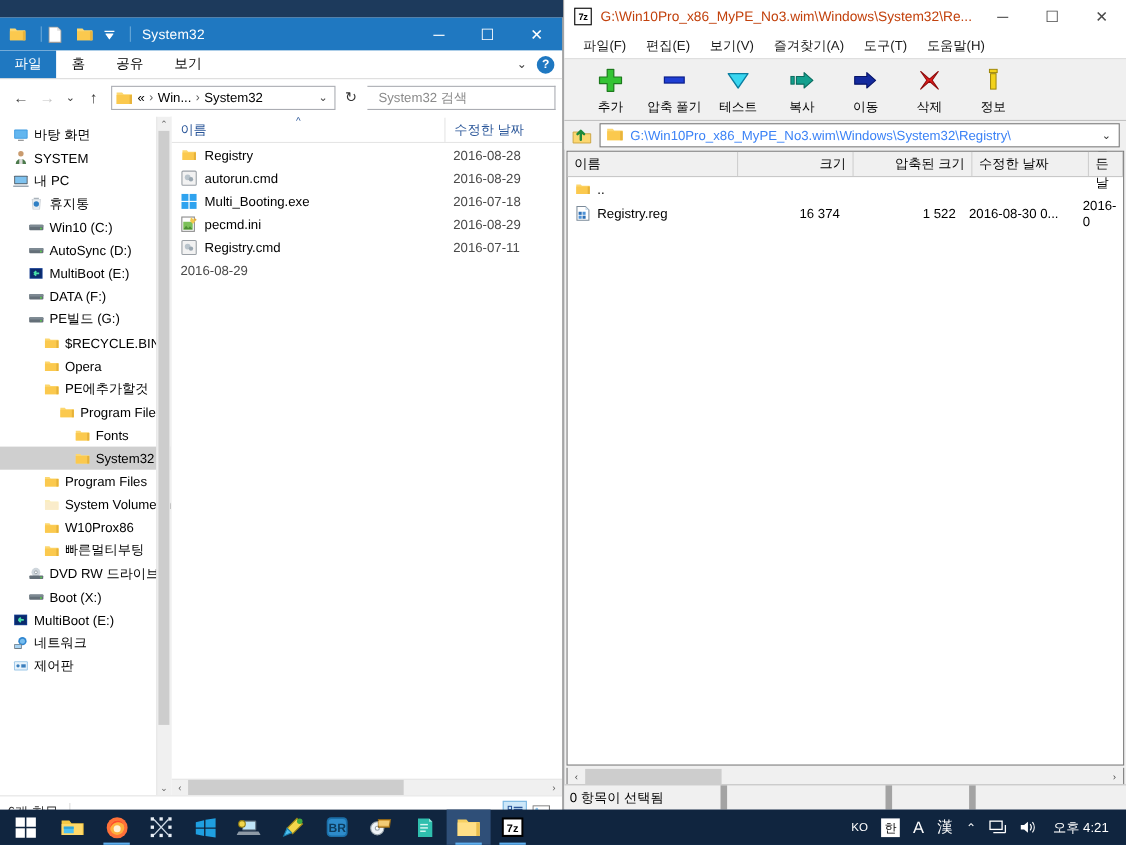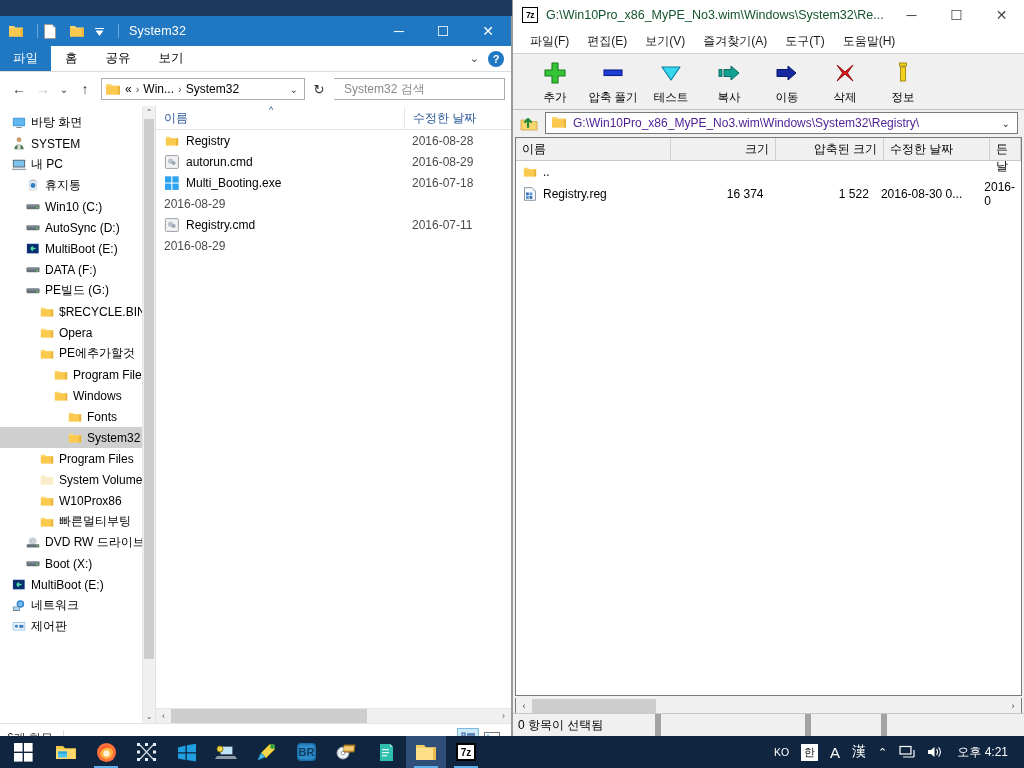--- a/index.html
+++ b/index.html
@@ -143,21 +143,21 @@
     position:absolute;left:512px;top:0;width:512px;height:736px;
     background:#f0f0f0;border-left:1px solid #9a9a9a;box-sizing:border-box;
     font-size:12px;
   }
   .sz-title{height:30px;background:#fff;display:flex;align-items:center;padding-left:9px;}
   .sz-logo{
     width:16px;height:16px;background:#fff;border:1.6px solid #000;color:#000;
     font-size:8.5px;font-weight:bold;display:flex;align-items:center;justify-content:center;
     font-family:"Liberation Sans",sans-serif;box-sizing:border-box;letter-spacing:-.5px;
   }
-  .sz-title-text{margin-left:8px;color:#14532d;font-size:12.5px;white-space:nowrap;overflow:hidden;}
+  .sz-title-text{margin-left:8px;color:#c2410c;font-size:12.5px;white-space:nowrap;overflow:hidden;}
   .sz-caption{margin-left:auto;display:flex;height:30px;}
   .sz-caption div{
     width:45px;height:30px;display:flex;align-items:center;justify-content:center;
     color:#4a4a4a;font-size:14px;
   }
   .sz-menu{
     height:23px;background:#fff;display:flex;align-items:center;padding-left:8px;
     font-size:12px;color:#1a1a1a;border-bottom:1px solid #d2d2d2;
   }
   .sz-menu span{padding:0 9px;}
@@ -172,21 +172,21 @@
   .tool .lbl{font-size:11.5px;color:#000;}
   .sz-addr{
     height:26px;background:#f0f0f0;display:flex;align-items:center;padding:0 6px 0 5px;
     gap:5px;
   }
   .sz-up{width:22px;height:22px;display:flex;align-items:center;justify-content:center;}
   .sz-path{
     flex:1;height:22px;border:1px solid #7a7a7a;background:#fff;display:flex;
     align-items:center;padding-left:5px;box-sizing:border-box;
   }
-  .sz-path .ptxt{margin-left:6px;font-size:12px;color:#4c1d95;white-space:nowrap;overflow:hidden;}
+  .sz-path .ptxt{margin-left:6px;font-size:12px;color:#3b82f6;white-space:nowrap;overflow:hidden;}
   .sz-path .dd{margin-left:auto;padding:0 7px;color:#333;font-size:10px;}
   .sz-list{
     position:absolute;left:2px;right:2px;top:137px;bottom:40px;background:#fff;
     border:1px solid #7a7a7a;box-sizing:border-box;overflow:hidden;
   }
   .szh{height:22px;background:#f0f0f0;display:flex;border-bottom:1px solid #c8c8c8;}
   .szh .c{
     display:flex;align-items:center;box-sizing:border-box;font-size:12px;color:#000;
     border-right:1px solid #cfcfcf;padding:0 6px;
   }
@@ -445,30 +445,20 @@
             <div class="tnode" style="padding-left: 52px;">
               <span class="ti">
                 <svg width="16" height="14" viewBox="0 0 16 16">
                   <path d="M1 3h4.6l1.3 1.5H15V13H1z" fill="#fcd770"></path>
                   <path d="M1 5.2h14V13H1z" fill="#fbc94e"></path>
                   <path d="M12.9 5.2H15V13h-2.1z" fill="#e6b23a"></path>
                 </svg>
               </span>
               <span>Program Files</span>
             </div>
-            <div class="tnode" style="padding-left: 52px;">
-              <span class="ti">
-                <svg width="16" height="14" viewBox="0 0 16 16">
-                  <path d="M1 3h4.6l1.3 1.5H15V13H1z" fill="#fcd770"></path>
-                  <path d="M1 5.2h14V13H1z" fill="#fbc94e"></path>
-                  <path d="M12.9 5.2H15V13h-2.1z" fill="#e6b23a"></path>
-                </svg>
-              </span>
-              <span>Windows</span>
-            </div>
             <div class="tnode" style="padding-left: 66px;">
               <span class="ti">
                 <svg width="16" height="14" viewBox="0 0 16 16">
                   <path d="M1 3h4.6l1.3 1.5H15V13H1z" fill="#fcd770"></path>
                   <path d="M1 5.2h14V13H1z" fill="#fbc94e"></path>
                   <path d="M12.9 5.2H15V13h-2.1z" fill="#e6b23a"></path>
                 </svg>
               </span>
               <span>Fonts</span>
             </div>
@@ -623,20 +613,32 @@
                     <rect x="8.4" y="1.3" width="6.3" height="6.3" fill="#2fa3ef"></rect>
                     <rect x="1" y="8.6" width="6.3" height="6.3" fill="#2fa3ef"></rect>
                     <rect x="8.4" y="8.6" width="6.3" height="6.3" fill="#2fa3ef"></rect>
                   </svg>
                 </span>
                 <span>Multi_Booting.exe</span>
               </div>
               <div class="fdate" style="flex: 1 1 0%; padding-left: 8px;">2016-07-18</div>
             </div>
             <div class="frow">
+              <div class="fname">
+                <span class="fi">
+                  <svg width="16" height="16" viewBox="0 0 16 16">
+                    <rect x="1.3" y="1.3" width="11.4" height="13" fill="#fff" stroke="#8c8c8c"></rect>
+                    <rect x="2.6" y="5.6" width="8.6" height="7" fill="#7cc05a"></rect>
+                    <path d="M2.6 12.6l2.6-3.3 1.9 2.2 1.6-1.8 2.5 2.9z" fill="#4d8f33"></path>
+                    <path d="M9.6 1.6l4 3.4-2.2 2.6-2.6-2.8z" fill="#f2c94c"></path>
+                    <path d="M13 2.2l1.8 1.5-1 1.2-1.8-1.5z" fill="#e4a93b"></path>
+                  </svg>
+                </span>
+                <span>pecmd.ini</span>
+              </div>
               <div class="fdate" style="flex: 1 1 0%; padding-left: 8px;">2016-08-29</div>
             </div>
             <div class="frow">
               <div class="fname">
                 <span class="fi">
                   <svg width="16" height="16" viewBox="0 0 16 16">
                     <rect x="1.4" y="1.6" width="13" height="12.8" rx="1" fill="#f2f2f2" stroke="#9aa0a6"></rect>
                     <circle cx="6.6" cy="7.2" r="2.6" fill="#b9c4cc"></circle>
                     <circle cx="9.6" cy="9" r="2" fill="#9aa7b1"></circle>
                   </svg>

